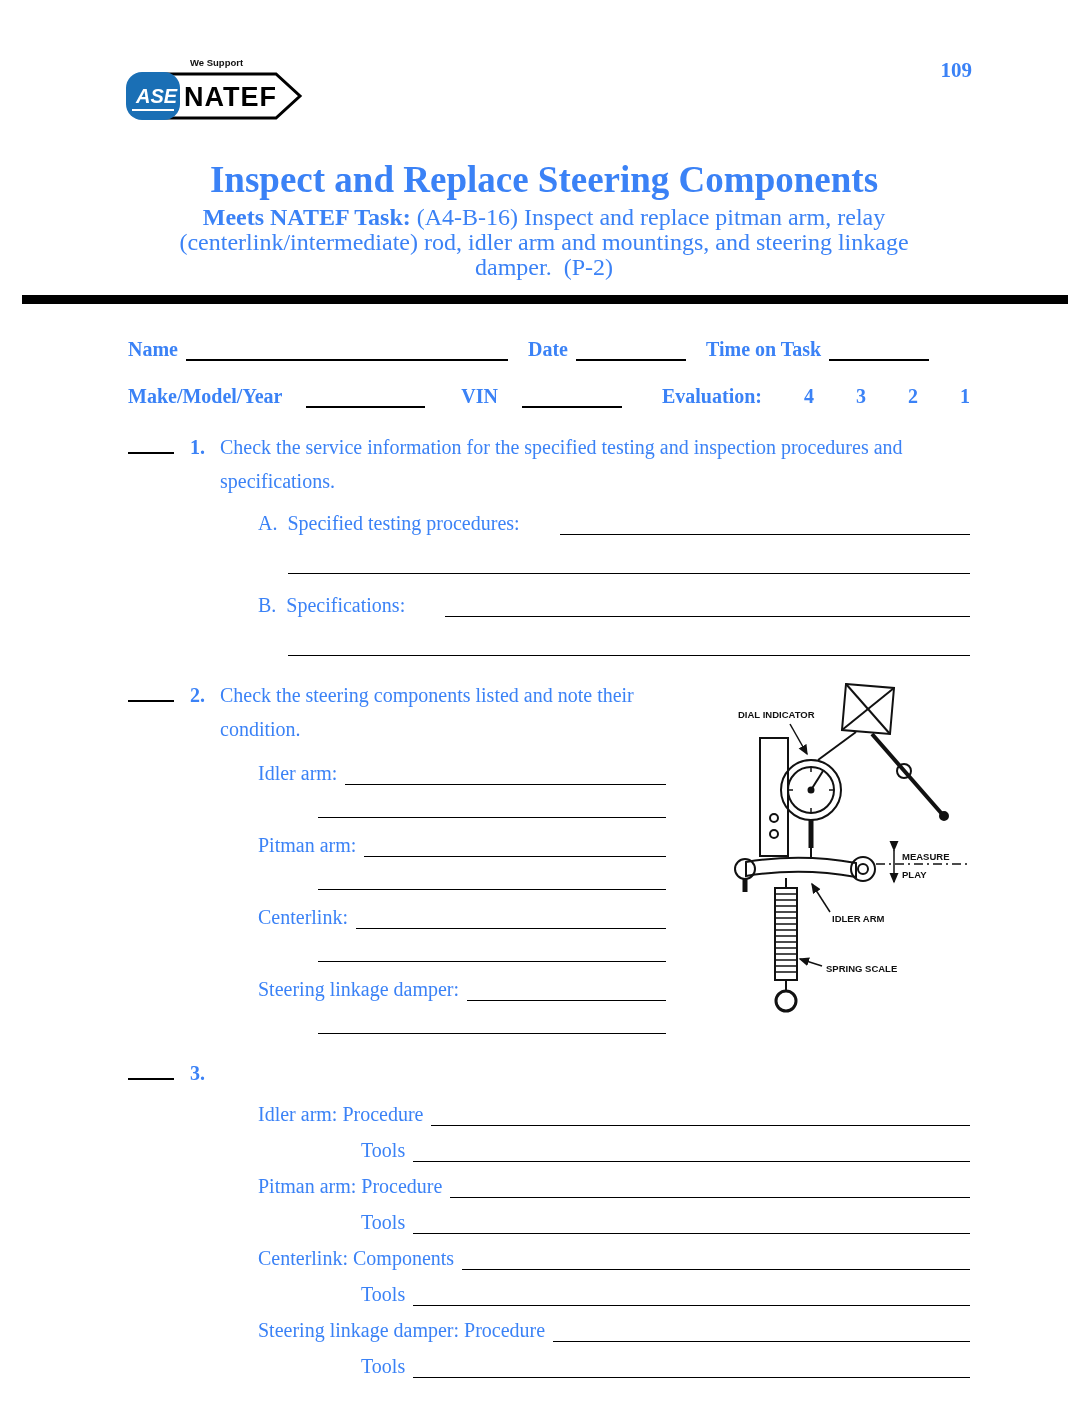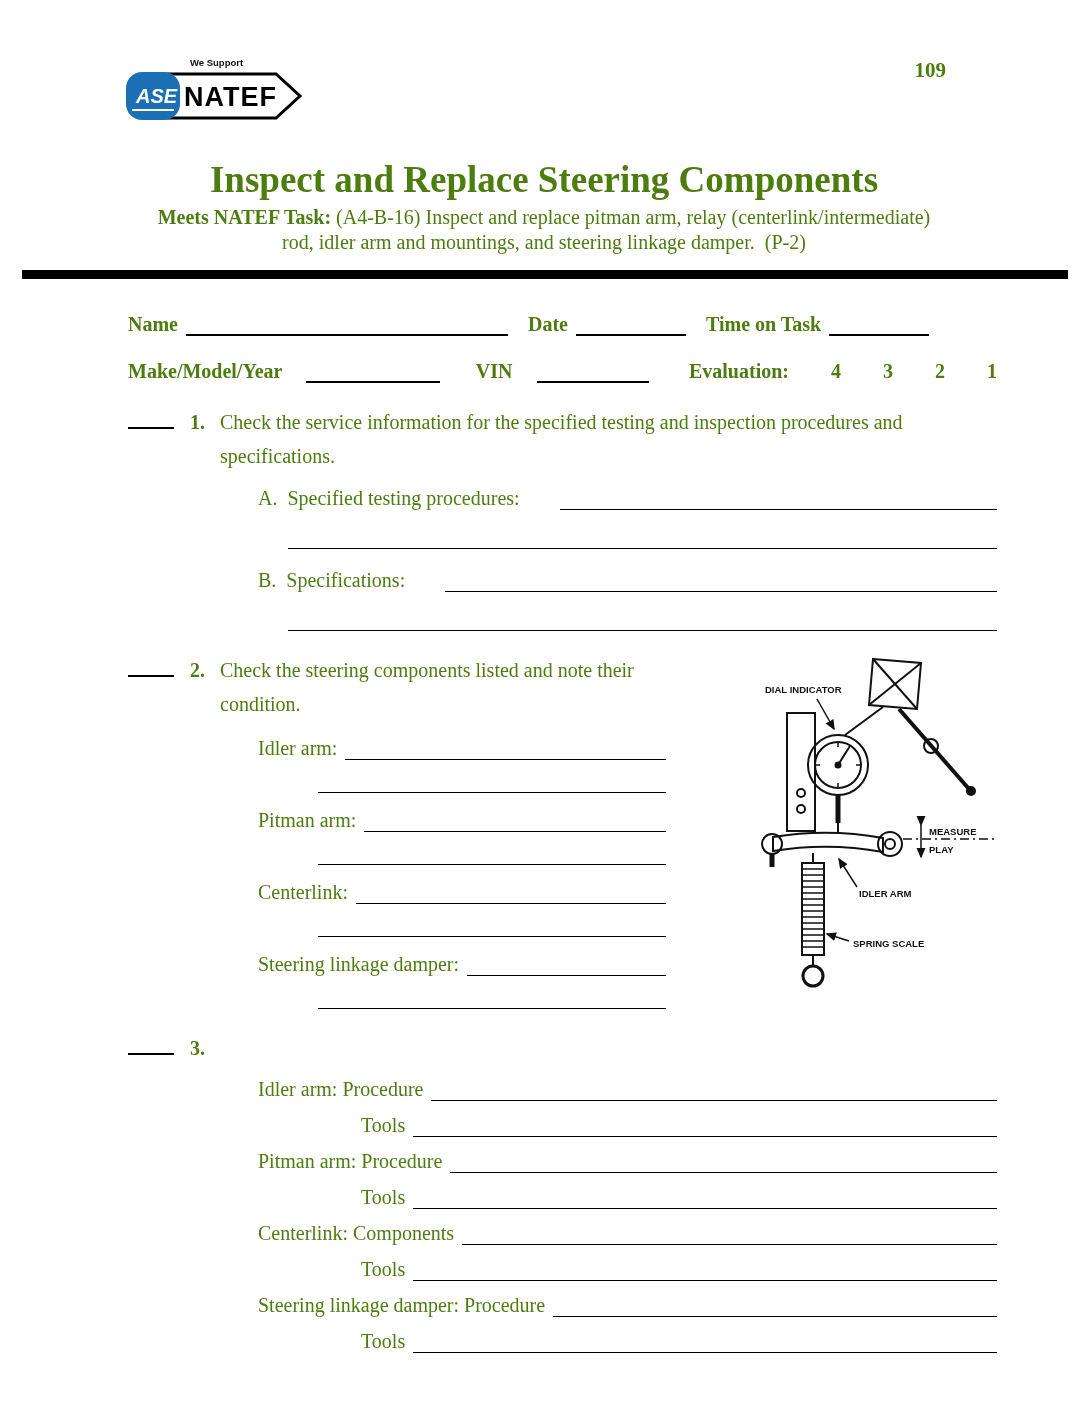--- a/index.html
+++ b/index.html
@@ -1,30 +1,30 @@
 <!DOCTYPE html>
 <html><head>
 <meta charset="utf-8">
 <style>
   * { margin:0; padding:0; box-sizing:border-box; }
   html,body { background:#ffffff; }
   .page {
     position:relative; width:1088px; height:1408px; margin:0 auto;
-    background:#fff; color:#4d7c0f; overflow:hidden;
+    background:#fff; color:#3b82f6; overflow:hidden;
     font-family:"Liberation Serif", serif;
   }
   
   .logo { position:absolute; left:124px; top:50px; }
-  .page-number { position:absolute; right:142px; top:58px; font-weight:bold; font-size:21px; }
+  .page-number { position:absolute; right:116px; top:58px; font-weight:bold; font-size:21px; }
   
   .title { margin-top:158px; text-align:center; font-size:37px; font-weight:bold; }
-  .subtitle { width:800px; margin:4px auto 0; text-align:center; font-size:20px; line-height:25px; }
+  .subtitle { width:800px; margin:4px auto 0; text-align:center; font-size:24px; line-height:25px; }
   .rule { margin:15px 20px 0 22px; height:9px; background:#000; }
   
-  .content { padding:0 91px 0 128px; }
+  .content { padding:0 118px 0 128px; }
   .form-row { display:flex; align-items:flex-end; font-size:20px; margin-top:34px; }
   .form-row.second { margin-top:24px;gap:16px; }
   .lbl { font-weight:bold; white-space:nowrap; }
   .blank { display:block; border-bottom:2px solid #000; height:6px; margin-left:8px; }
   .grow { flex:1; }
   .gap20 { margin-left:20px; }
   .gap24 { margin-left:24px; }
   .score { font-weight:bold; margin-left:26px; }
   
   .task { margin-top:22px; }

